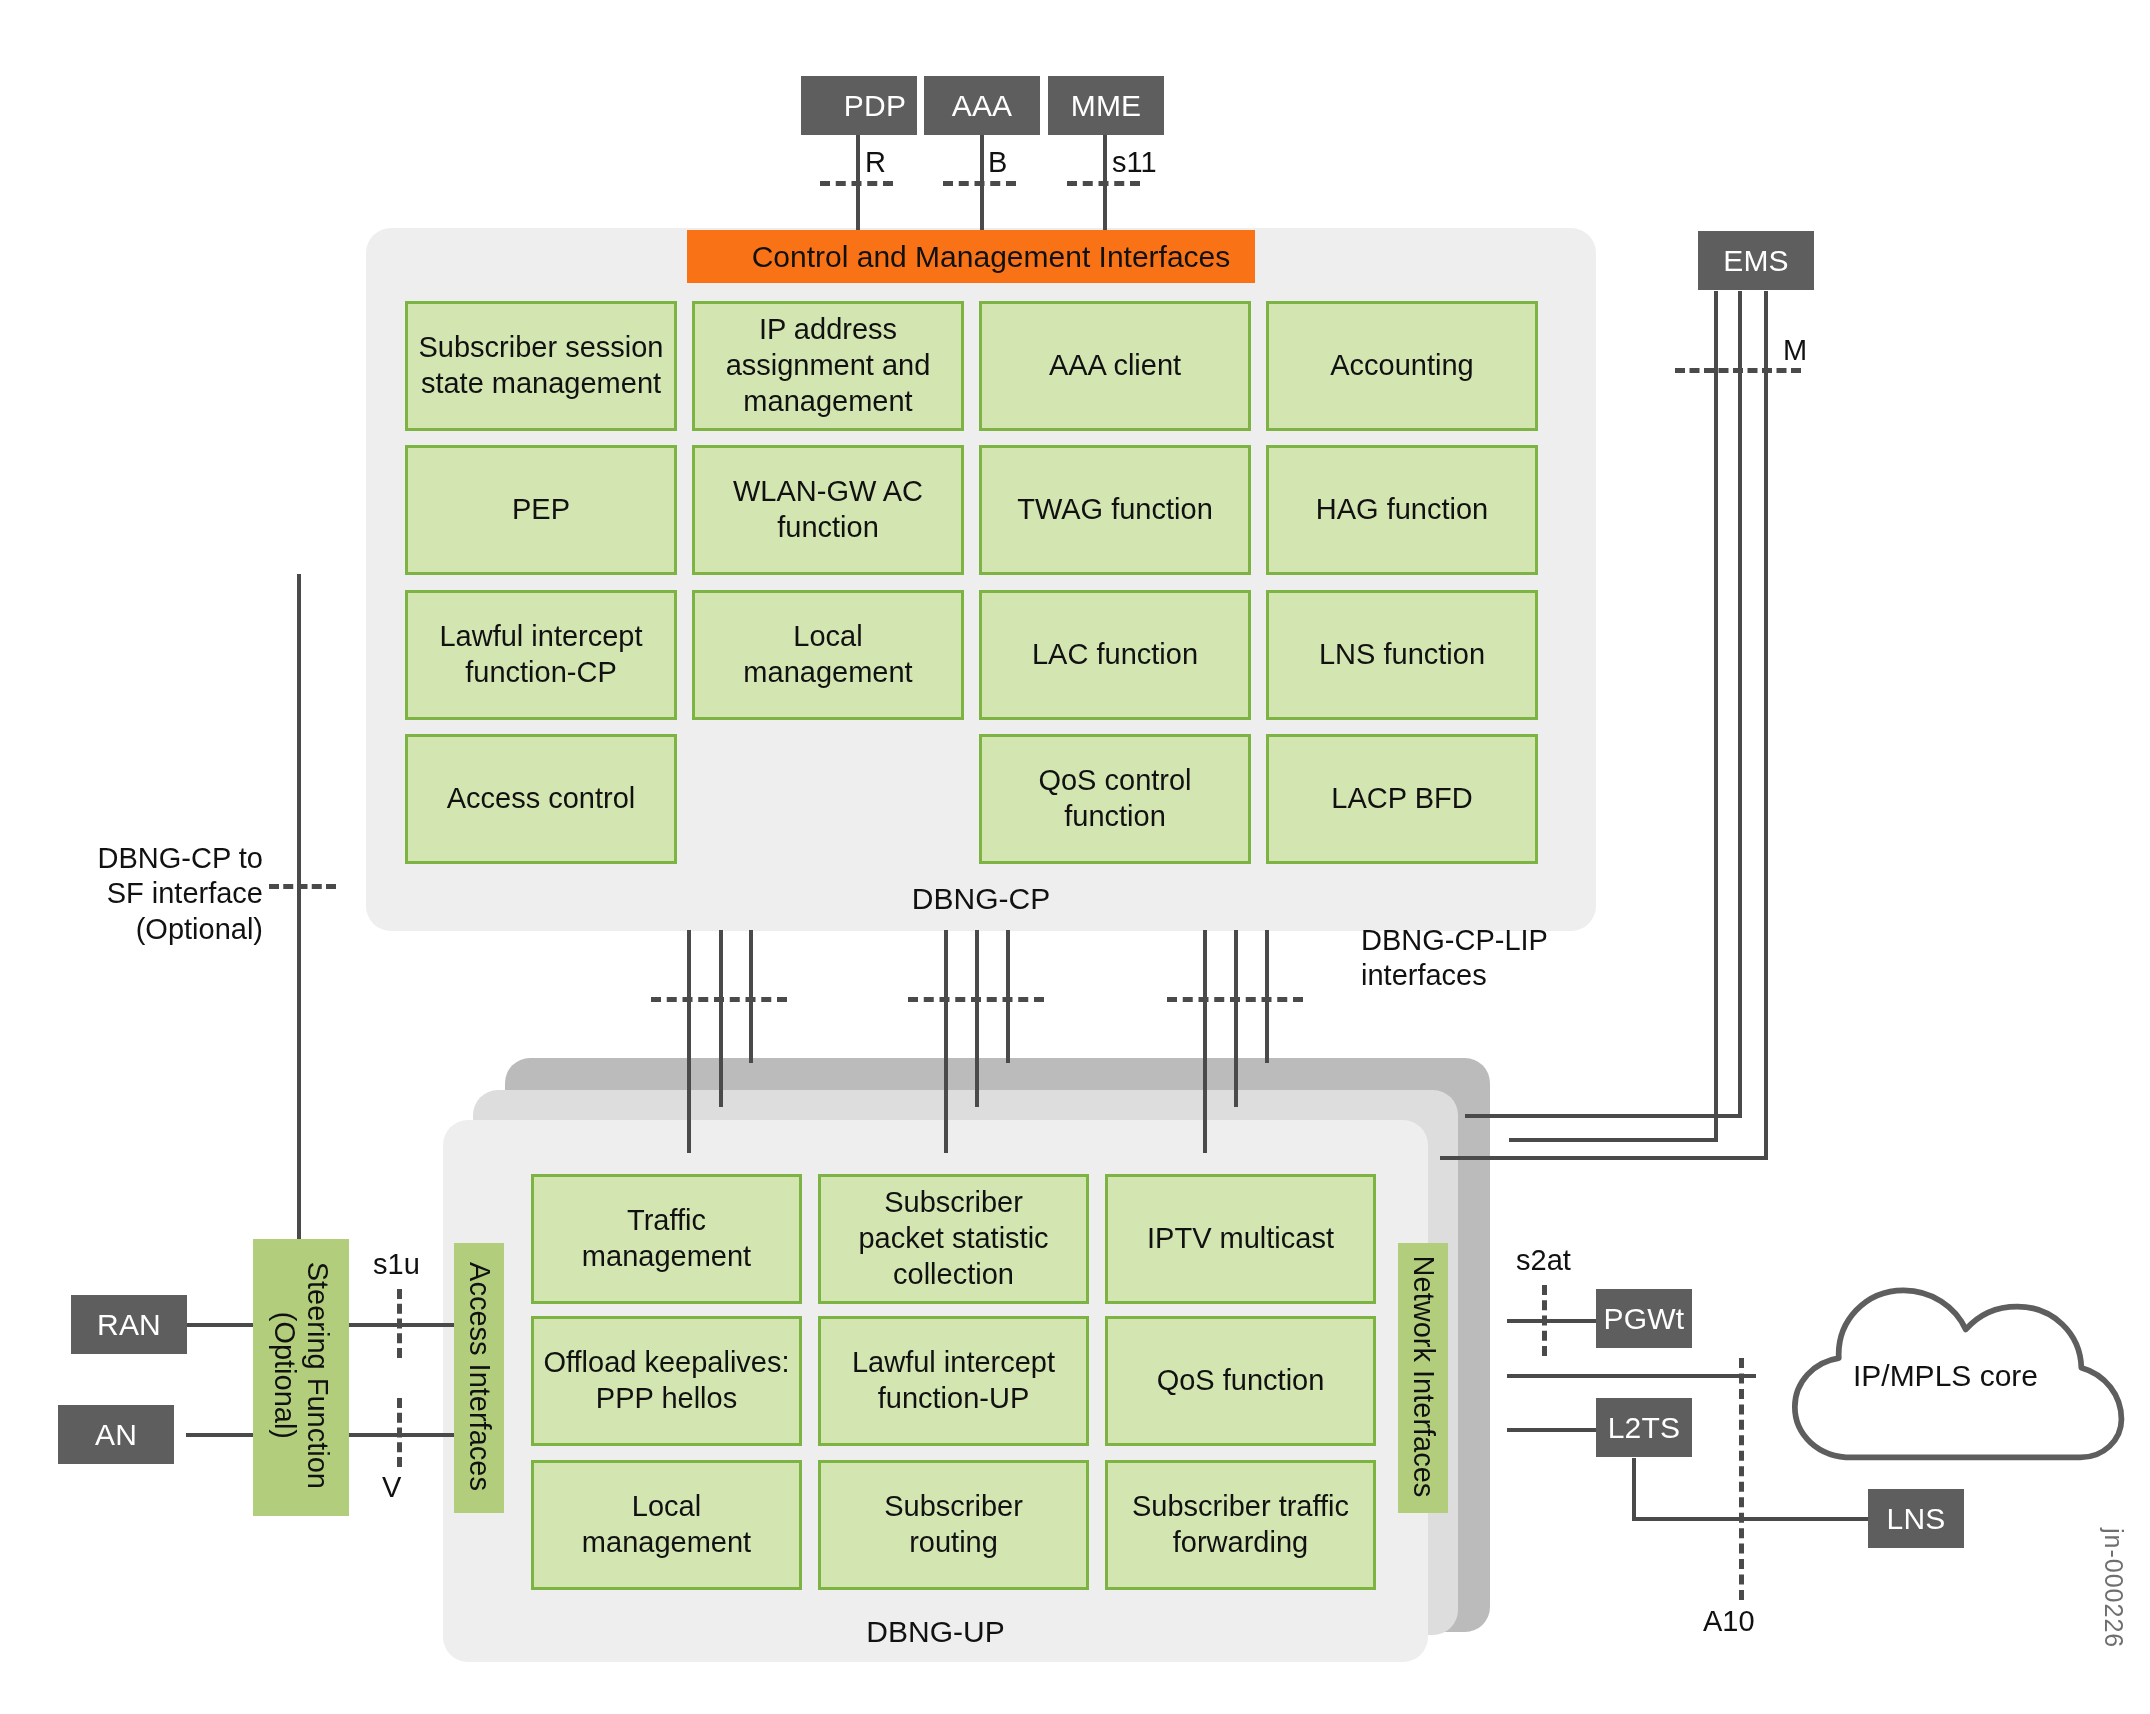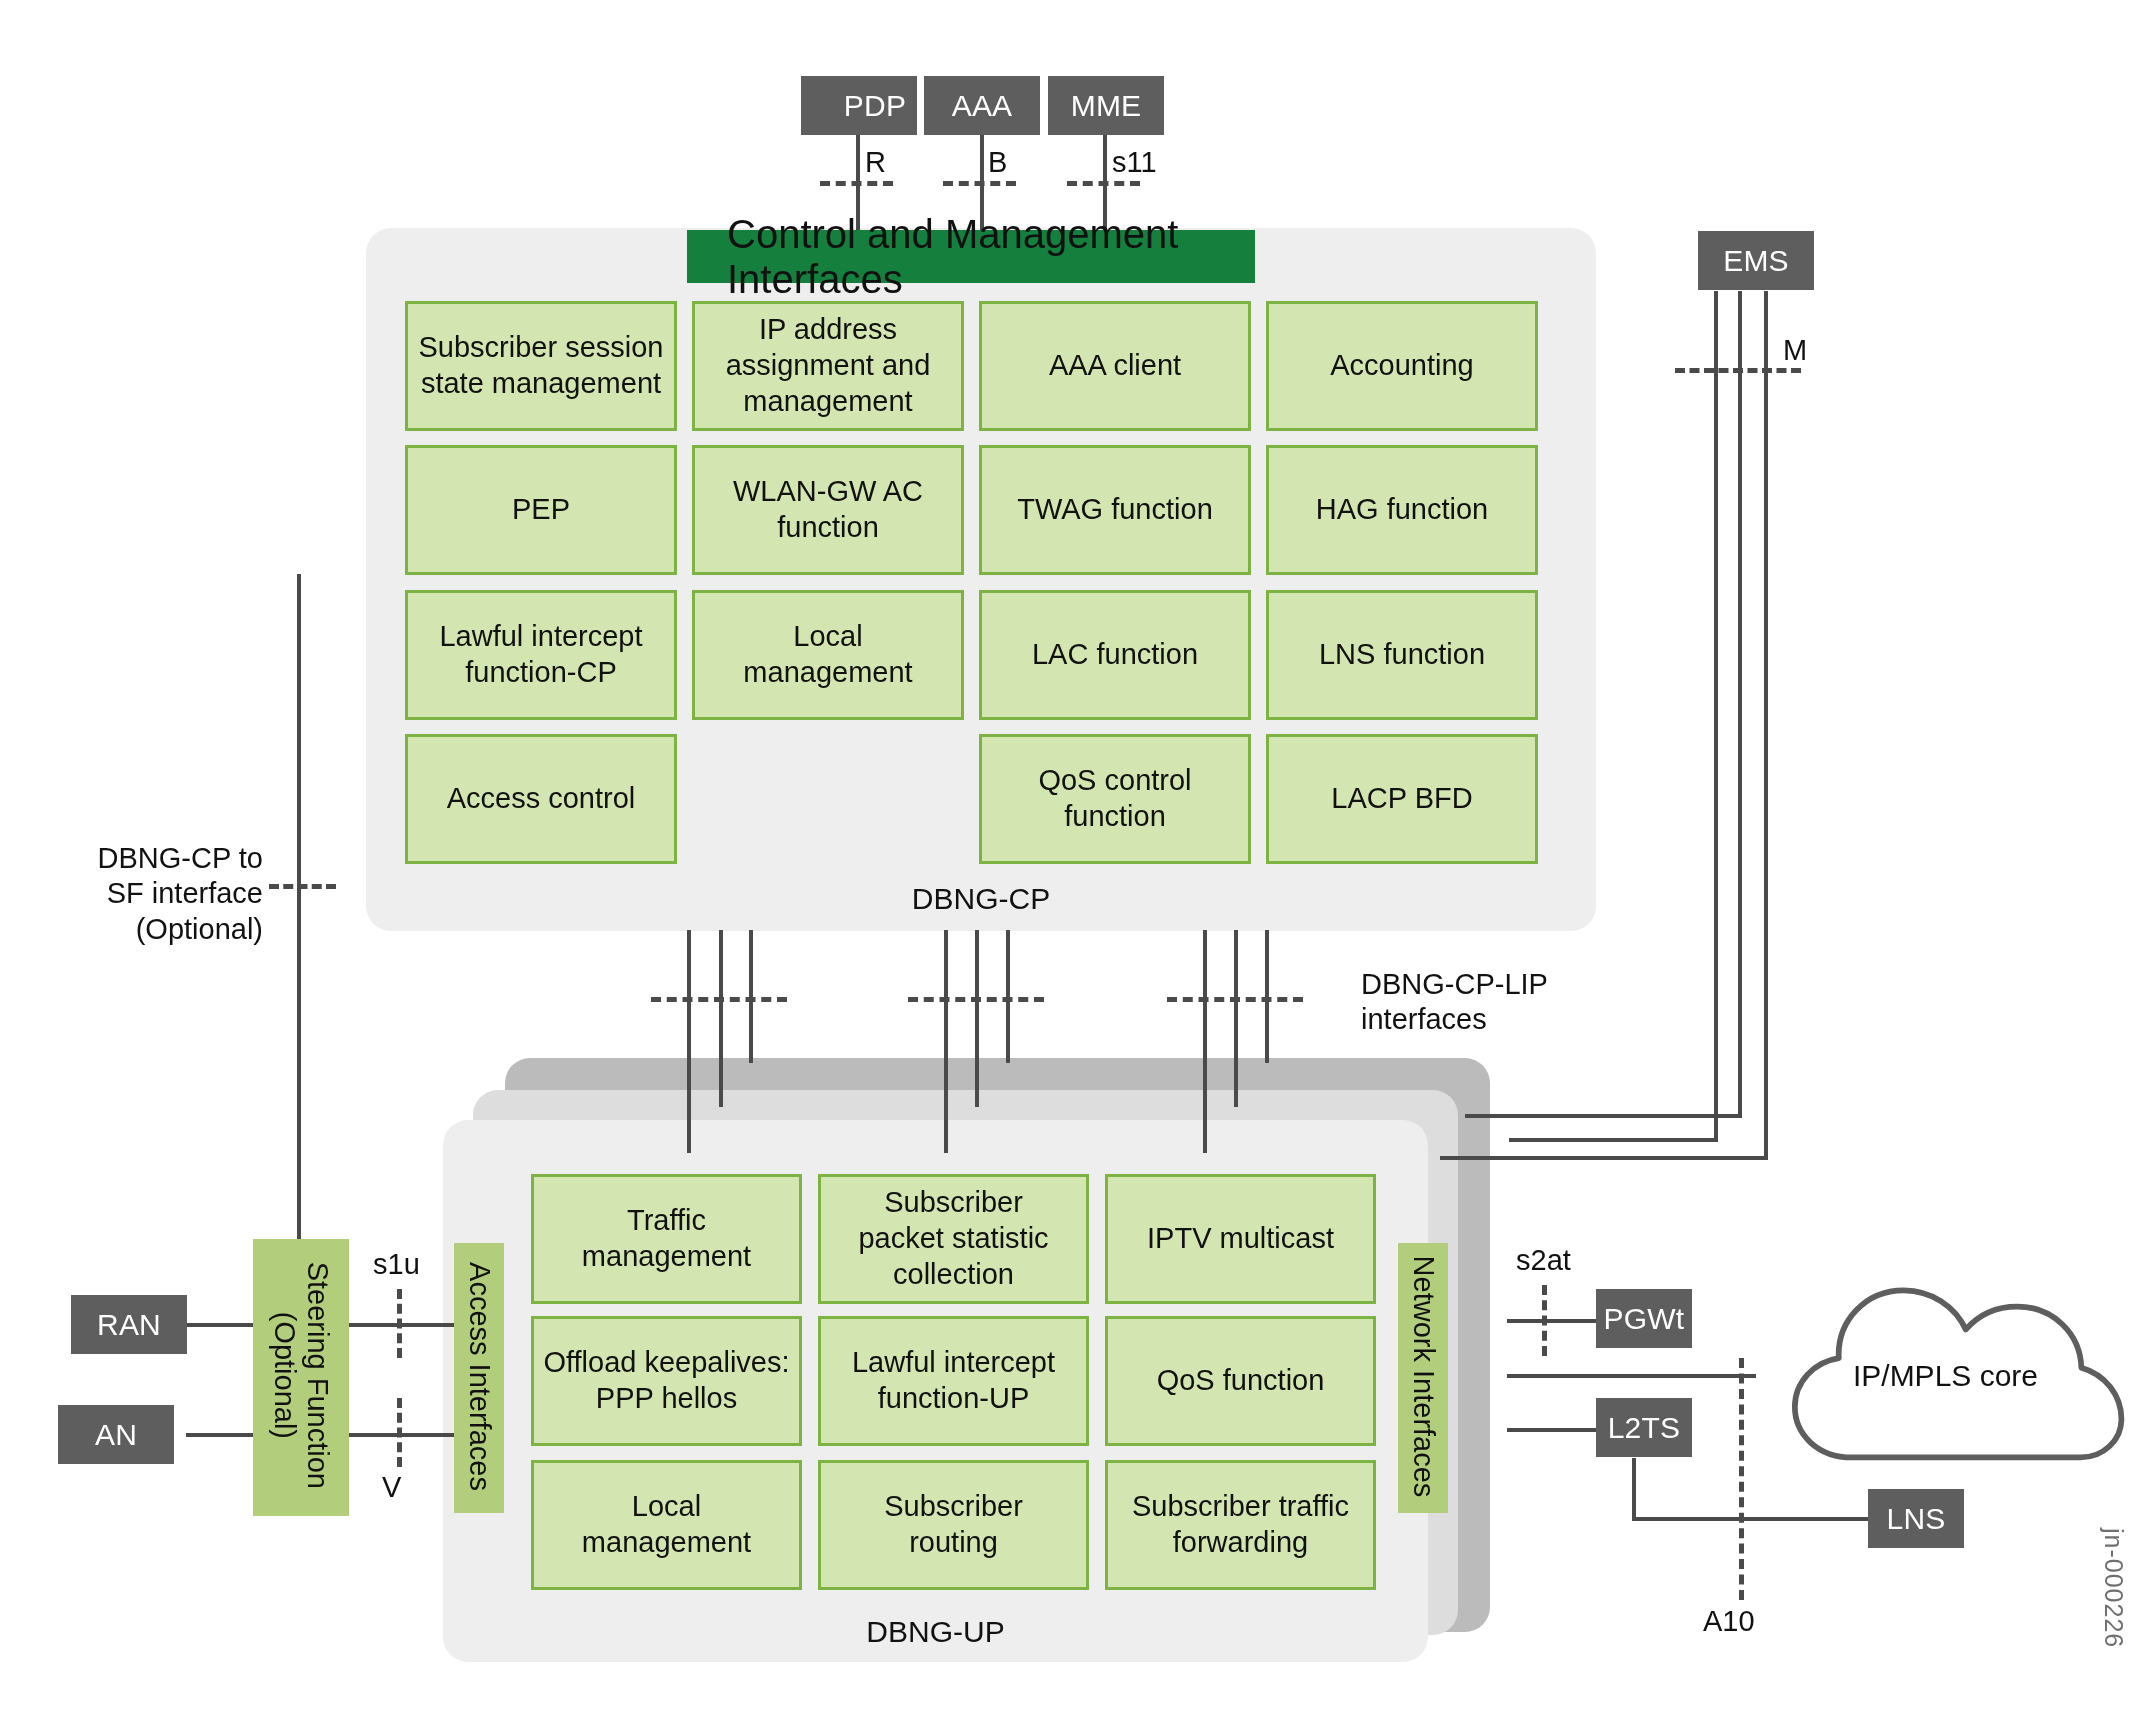--- a/index.html
+++ b/index.html
@@ -84,25 +84,25 @@
     justify-content: center;
     text-align: center;
     font-size: 29px;
     color: #111111;
     line-height: 1.24;
     padding: 3.8px 7.6px;
     z-index: 20;
   }
   .gbar {
     position: absolute;
-    background: #15803d;
+    background: #f97316;
     display: flex;
     align-items: center;
     justify-content: center;
-    font-size: 40px;
+    font-size: 30px;
     color: #111111;
     z-index: 22;
     padding-left: 40px;
   }
   .vbar {
     position: absolute;
     background: #b2ce7d;
     z-index: 24;
   }
   .vbar span {
@@ -215,21 +215,21 @@
   <div class="line-v" style="left:944px; top:930px; height:223px;"></div>
   <div class="line-v" style="left:975px; top:930px; height:177px;"></div>
   <div class="line-v" style="left:1006px; top:930px; height:133px;"></div>
   <div class="dash-h" style="left:908px; top:997px; width:136px;"></div>
 
   <div class="line-v" style="left:1203px; top:930px; height:223px;"></div>
   <div class="line-v" style="left:1234px; top:930px; height:177px;"></div>
   <div class="line-v" style="left:1265px; top:930px; height:133px;"></div>
   <div class="dash-h" style="left:1167px; top:997px; width:136px;"></div>
 
-  <div class="lbl" style="left: 1361px; top: 967px; white-space: pre-line;">DBNG-CP-LIP
+  <div class="lbl" style="left: 1361px; top: 923px; white-space: pre-line;">DBNG-CP-LIP
 interfaces</div>
 
   <div class="panel shade3" style="left:505px; top:1058px; width:985px; height:574px;"></div>
   <div class="panel shade2" style="left:473px; top:1090px; width:985px; height:545px;"></div>
   <div class="panel" style="left:443px; top:1120px; width:985px; height:542px;"></div>
 
   <div class="gbox" style="left: 531px; top: 1174px; width: 271px; height: 130px; white-space: pre-line;">Traffic
 management</div>
   <div class="gbox" style="left: 818px; top: 1174px; width: 271px; height: 130px; white-space: pre-line;">Subscriber
 packet statistic

